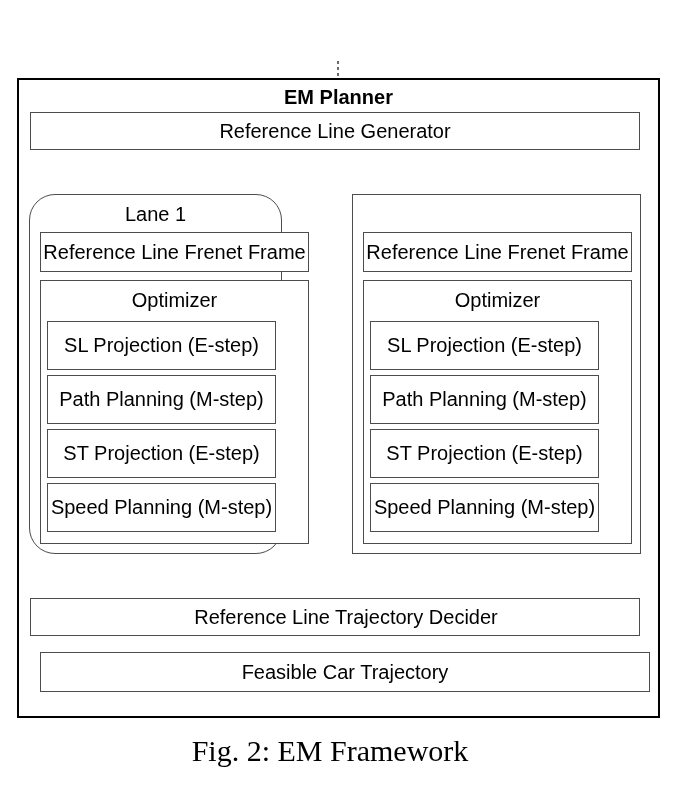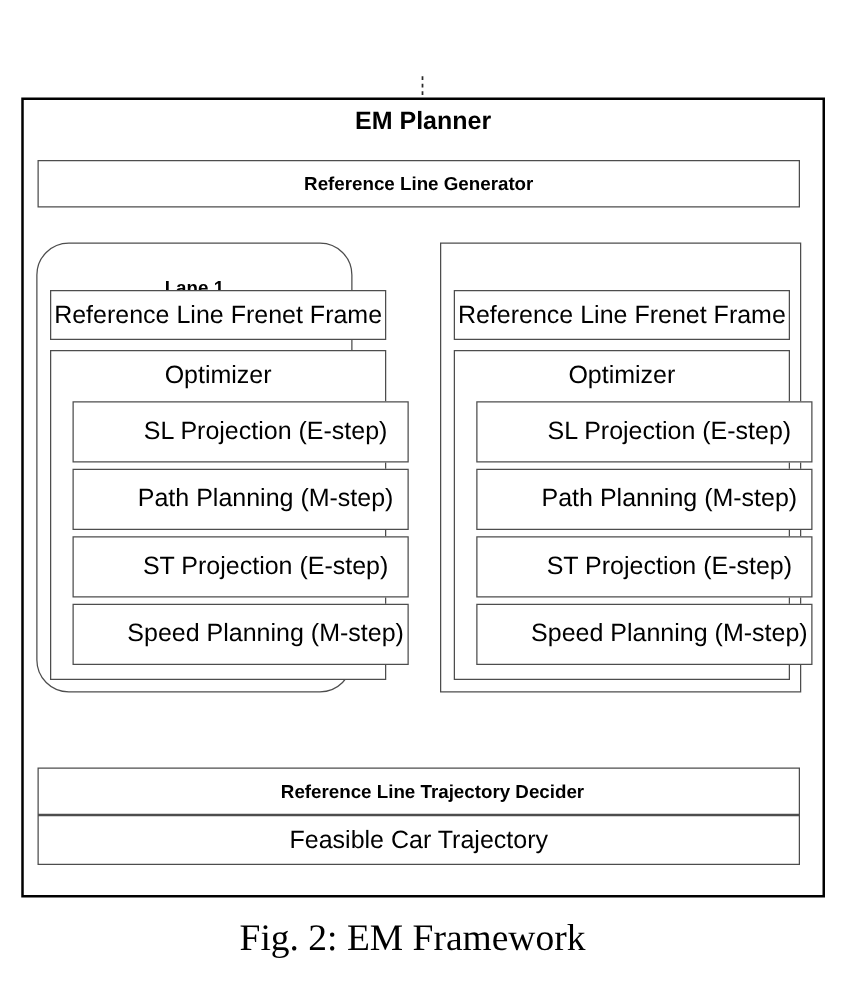--- a/index.html
+++ b/index.html
@@ -21,21 +21,21 @@
     background: #ffffff;
     display: flex;
     align-items: center;
     justify-content: center;
     text-align: center;
     z-index: 2;
   }
   .outer-box { border: 2px solid #000000; }
   .inner-box { border: 1px solid #4d4d4d; }
   .title-lg { font-size: 20px; font-weight: bold; }
-  .label-bold { font-size: 15px; font-weight: bold; margin-top: 16px; }
+  .label-bold { font-size: 20px; font-weight: normal; }
   .label-reg { font-size: 20px; font-weight: normal; }
   
   .container-box {
     background: #ffffff;
     z-index: 2;
   }
   .head-line {
     display: flex;
     align-items: center;
     justify-content: center;
@@ -57,21 +57,21 @@
     font-family: "Liberation Serif", serif;
     font-size: 30px;
     font-weight: normal;
     z-index: 2;
   }
   
   .lane-title { position: absolute; left: 0; top: 0; width: 100%; height: 38px; }
   .frenet-box { position: absolute; left: 10px; top: 37px; width: 267px; height: 38px; }
   .optimizer-box { position: absolute; left: 10px; top: 85px; width: 267px; height: 262px; background:#fff; }
   .optimizer-title { position: absolute; left: 0; top: 0; width: 100%; height: 38px; }
-  .step-box { position: absolute; left: 17px; width: 227px; height: 47px; padding-left: 40px; }
+  .step-box { position: absolute; left: 6px; width: 227px; height: 47px; }
   .step-0 { top: 40px; }
   .step-1 { top: 94px; }
   .step-2 { top: 148px; }
   .step-3 { top: 202px; }
 </style>
 </head>
 <body>
 
 <div id="canvas">
 
@@ -144,19 +144,19 @@
       <div class="step-box step-3 box inner-box label-reg">
         <span>Speed Planning (M-step)</span>
       </div>
     </div>
   </div>
 
   <div class="abs box inner-box label-bold" style="left:30px; top:598px; width:610px; height:38px;padding-left:22px;">
     <span>Reference Line Trajectory Decider</span>
   </div>
 
-  <div class="abs box inner-box label-reg" style="left:30px; top:652px; width:610px; height:40px;">
+  <div class="abs box inner-box label-reg" style="left:40px; top:652px; width:610px; height:40px;">
     <span>Feasible Car Trajectory</span>
   </div>
 
   <div id="caption">Fig. 2: EM Framework</div>
 
 </div>
 
 </body></html>

